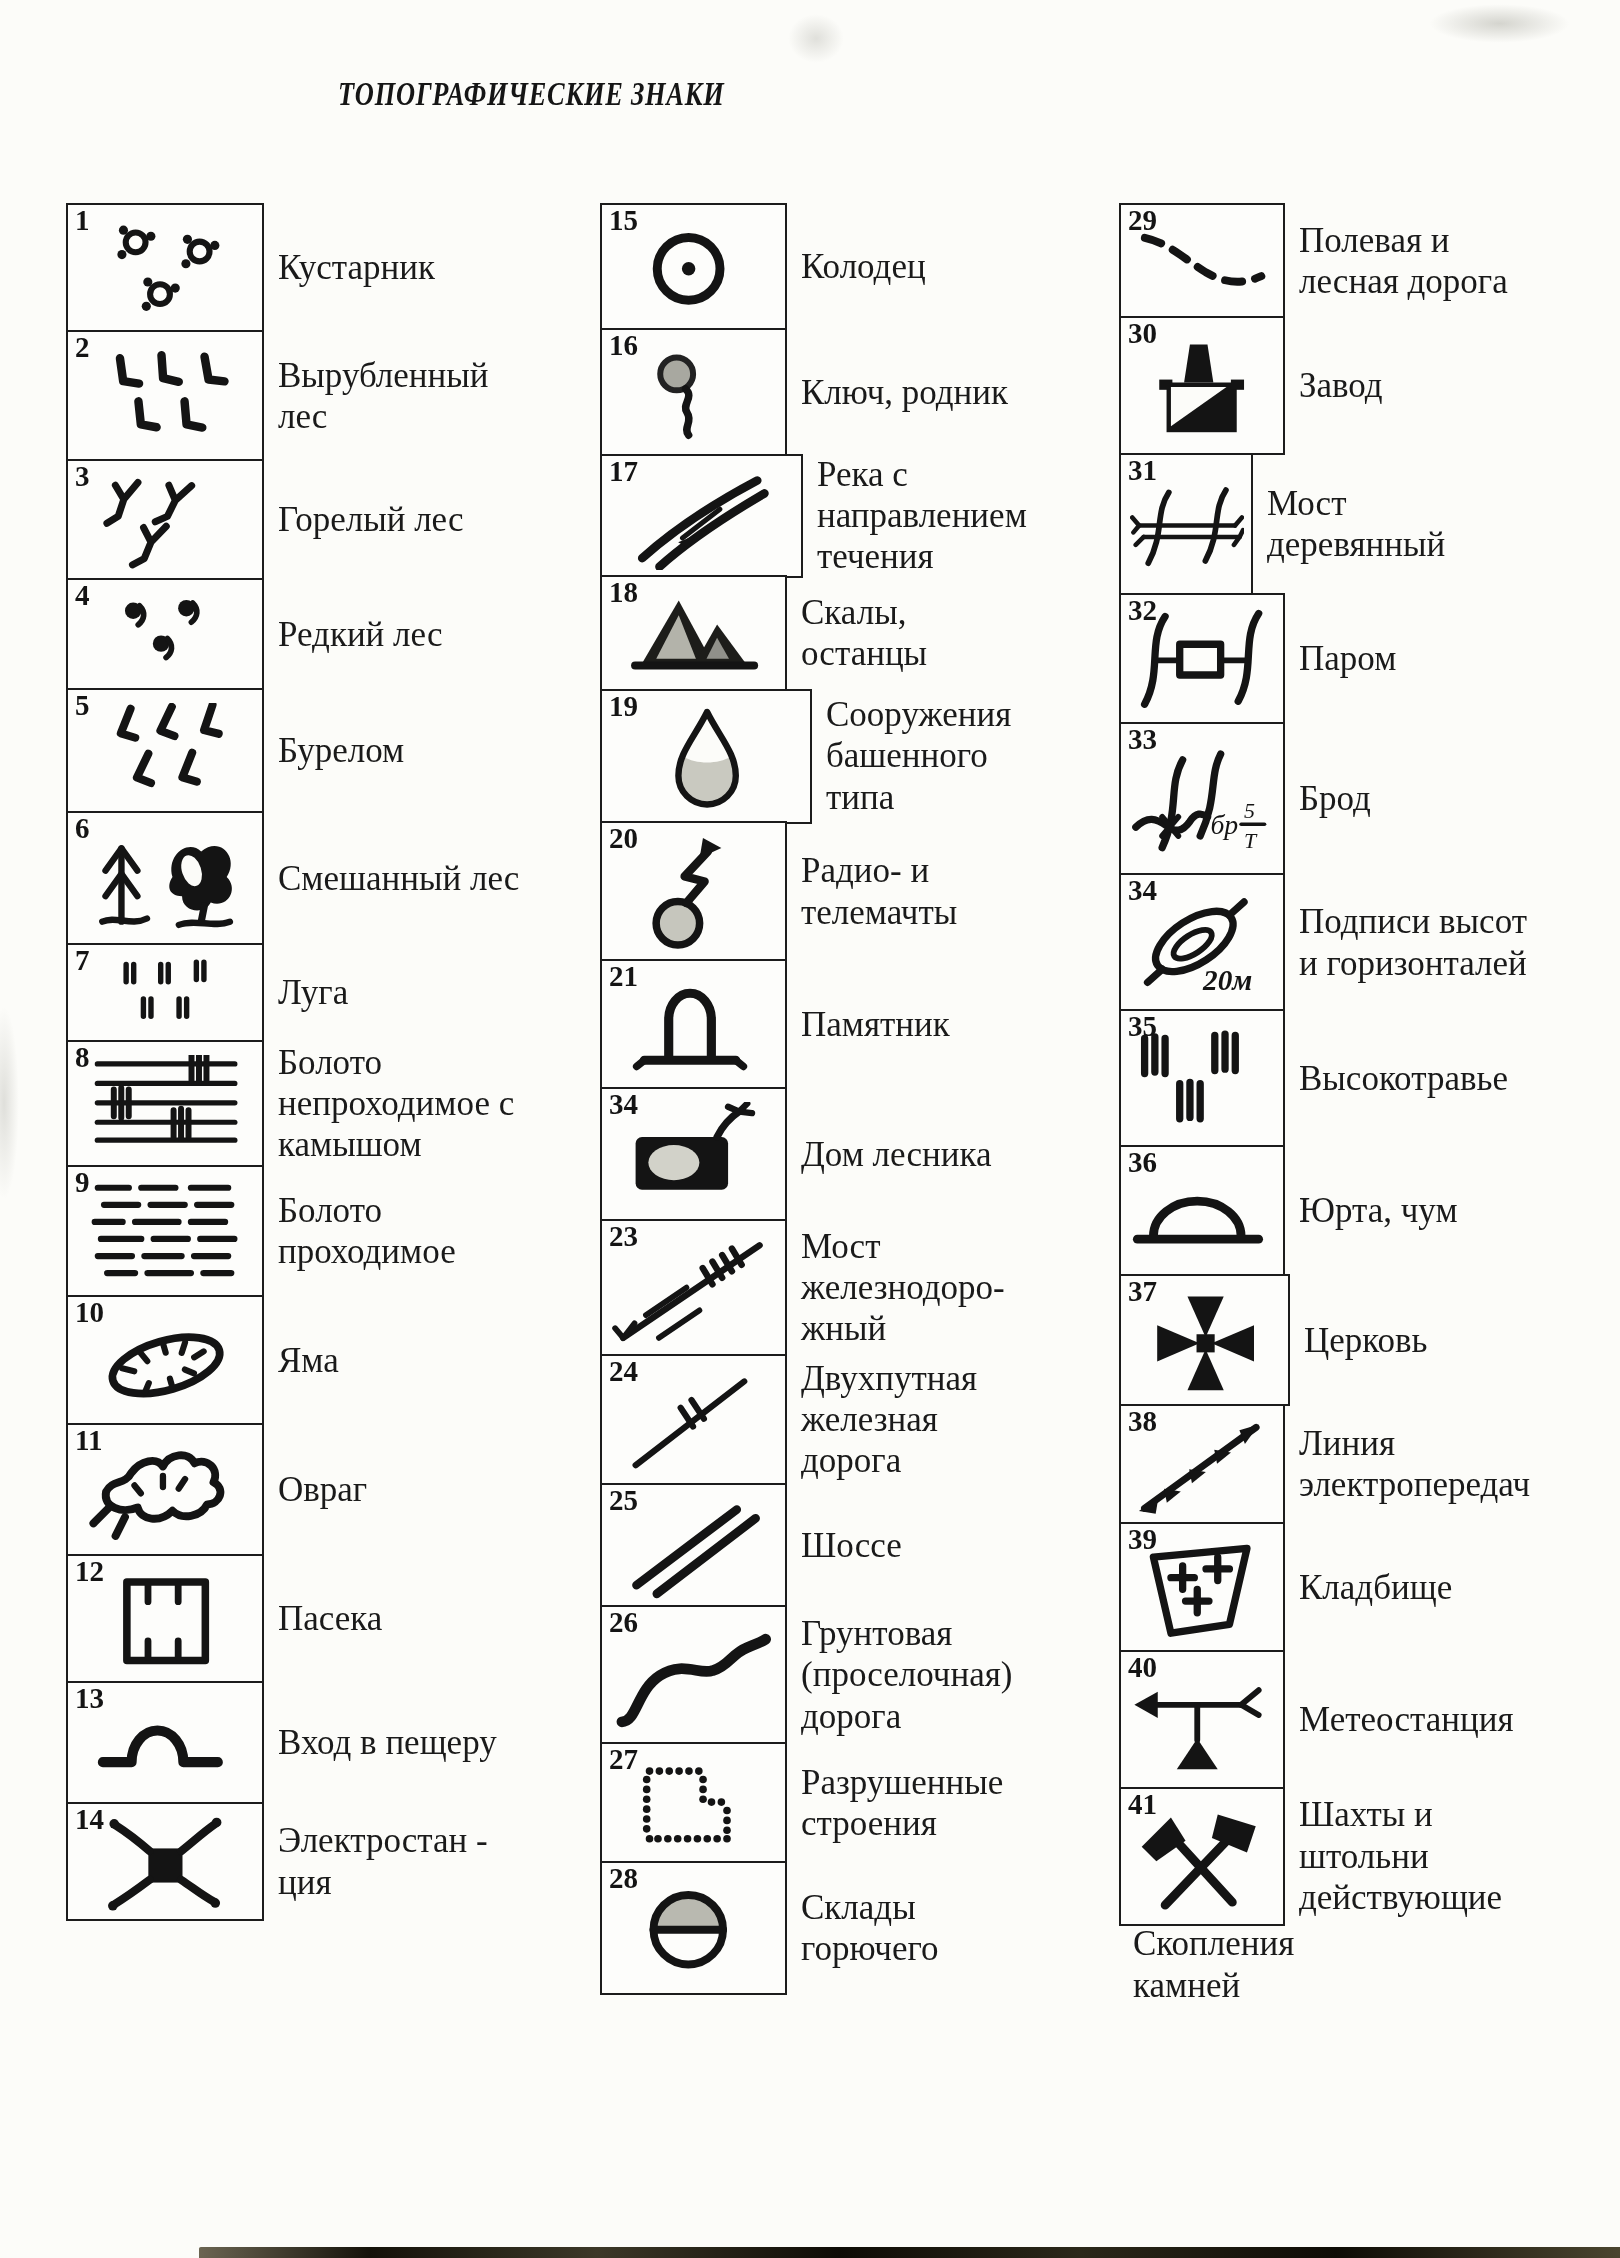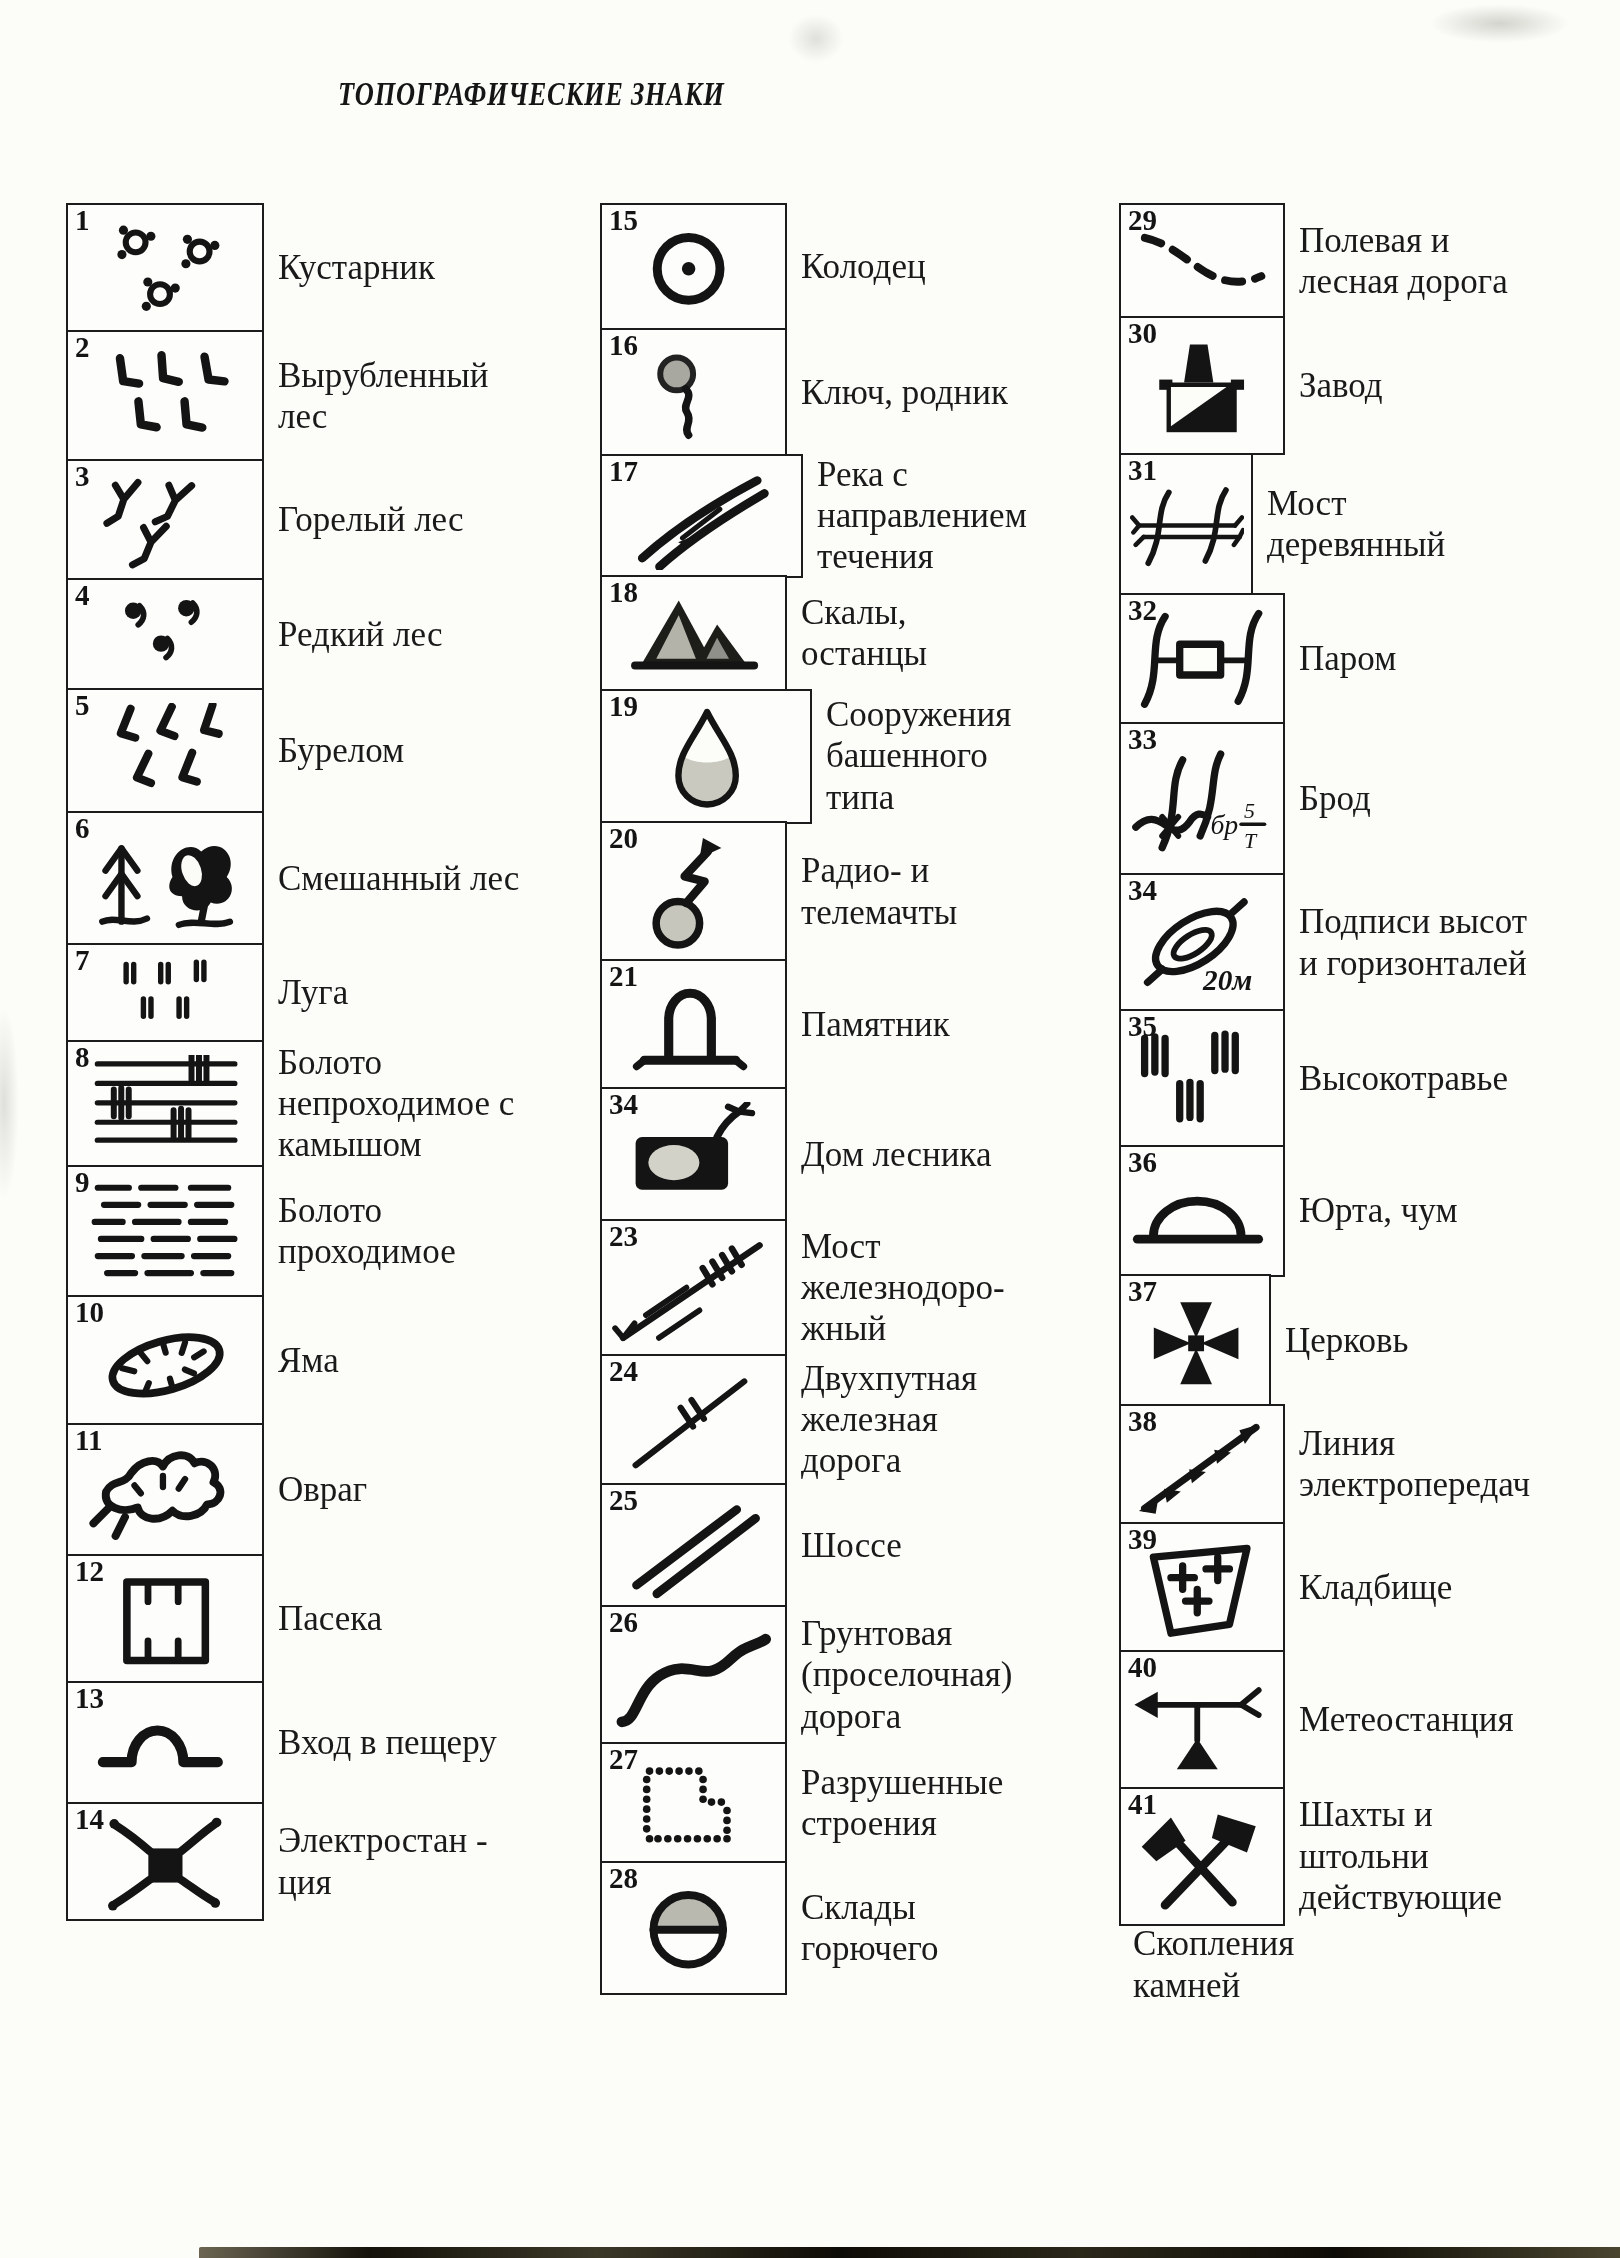--- a/index.html
+++ b/index.html
@@ -687,21 +687,21 @@
               <g stroke="#141414" stroke-linecap="round" stroke-linejoin="round" fill="none">
                 <path d="M16 50 A30 24 0 0 1 76 50" stroke-width="6"></path>
                 <path d="M5 52 H88" stroke-width="6"></path>
               </g>
             </svg>
           </div>
         </div>
         <div class="lbl" style="width:331px">Юрта, чум</div>
       </div>
       <div class="row">
-        <div class="box" style="width:152px;height:132px">
+        <div class="box" style="width:171px;height:132px">
           <span class="num">37</span>
           <div class="sym">
             <svg viewBox="0 0 100 70" preserveAspectRatio="xMidYMid meet">
               <g stroke="#141414" stroke-linecap="round" stroke-linejoin="round" fill="none">
                 <polygon points="50,31 38,4 62,4" fill="#141414" stroke="none"></polygon>
                 <polygon points="50,39 38,66 62,66" fill="#141414" stroke="none"></polygon>
                 <polygon points="46,35 18,23 18,47" fill="#141414" stroke="none"></polygon>
                 <polygon points="54,35 82,23 82,47" fill="#141414" stroke="none"></polygon>
                 <rect x="44" y="29" width="12" height="12" fill="#141414" stroke="none"></rect>
               </g>

